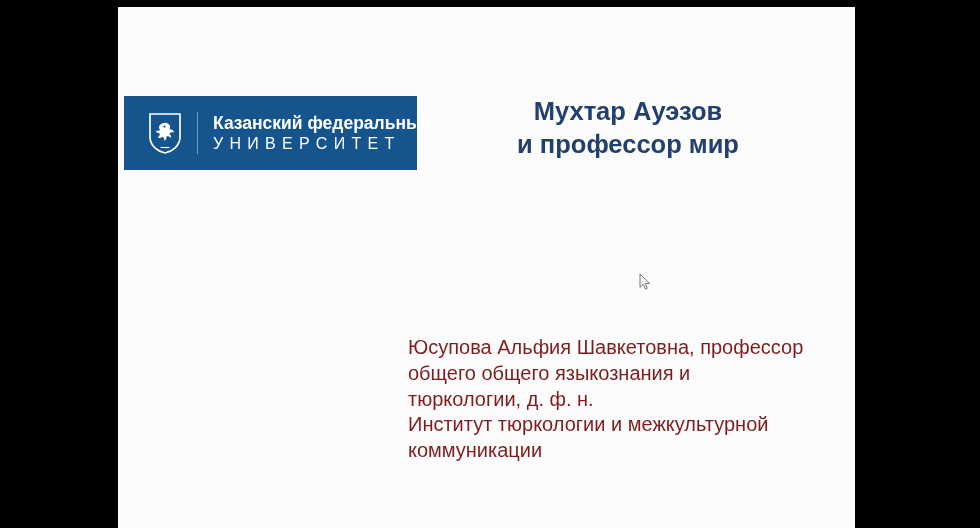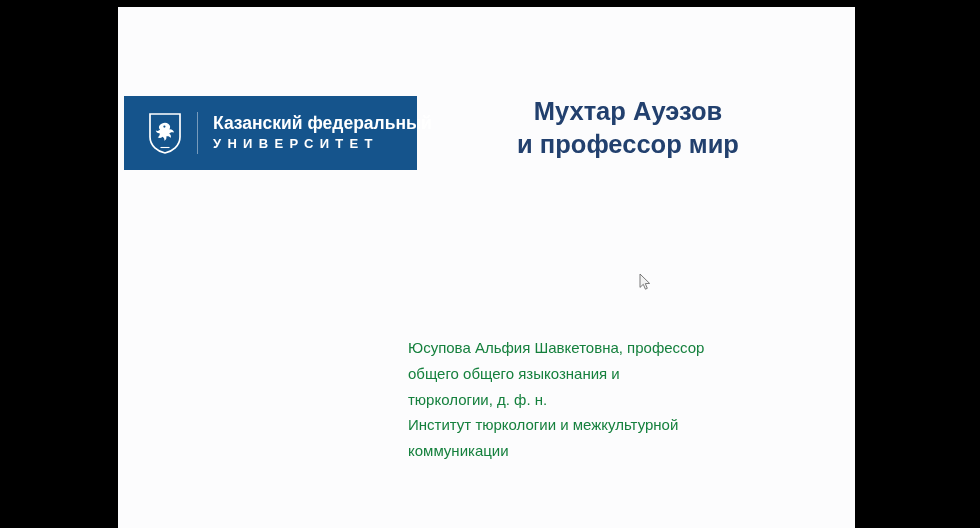--- a/index.html
+++ b/index.html
@@ -66,22 +66,22 @@
   #logo-line-top {
     color: #ffffff;
     font-size: 17.5px;
     font-weight: bold;
     line-height: 21px;
     white-space: nowrap;
   }
 
   #logo-line-bottom {
     color: #ffffff;
-    font-size: 13px;
-    font-weight: bold;
+    font-size: 16px;
+    font-weight: normal;
     line-height: 20px;
     letter-spacing: 6.3px;
     white-space: nowrap;
   }
 
   
   #slide-title {
     position: absolute;
     left: 300px;
     top: 88px;
@@ -97,22 +97,22 @@
     display: block;
     white-space: nowrap;
   }
 
   
   #author-block {
     position: absolute;
     left: 290px;
     top: 328px;
     width: 400px;
-    color: #15803d;
-    font-size: 15px;
+    color: #7f1d1d;
+    font-size: 20px;
     line-height: 25.8px;
   }
 
   #author-block .body-line {
     display: block;
     white-space: nowrap;
   }
 
   
   #mouse-cursor {

